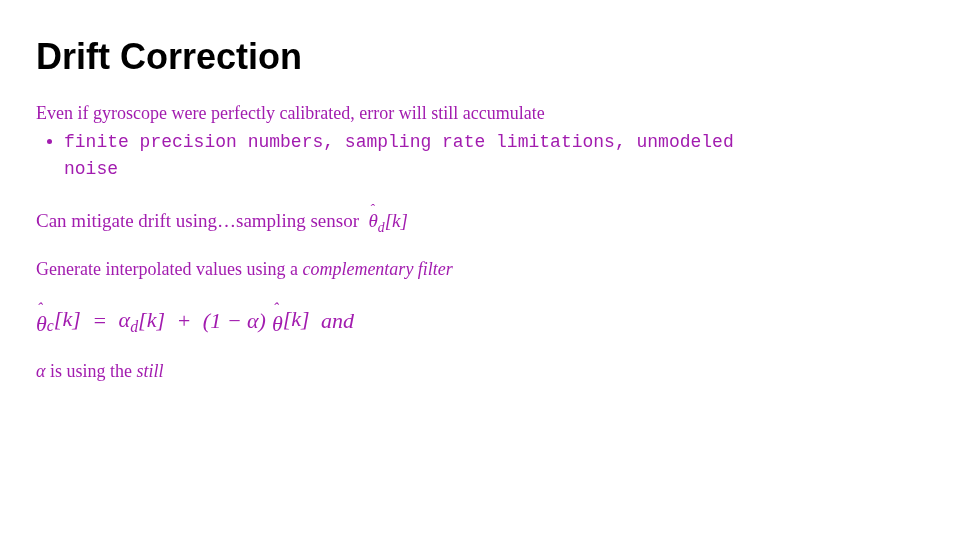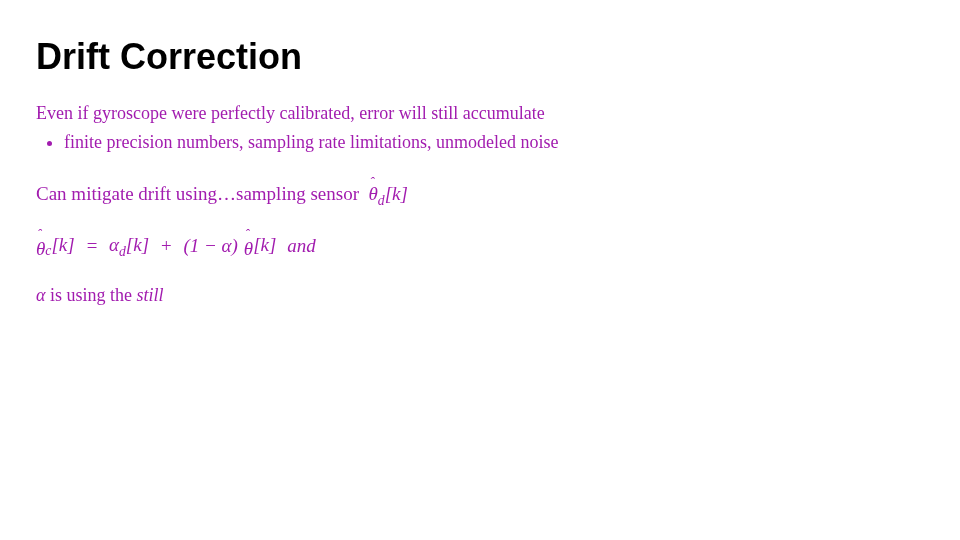--- a/index.html
+++ b/index.html
@@ -48,36 +48,37 @@
     }
 
     .bullet-list {
       margin-left: 28px;
       list-style: disc;
     }
 
     .bullet-list li {
       font-size: 18px;
       line-height: 1.5;
+      font-family: Liberation Mono, monospace;
     }
 
     .formula-block {
       margin-bottom: 18px;
       font-size: 19px;
     }
 
     .complementary-filter {
       font-style: italic;
     }
 
     .formula-row {
       display: flex;
       align-items: center;
       gap: 6px;
-      font-size: 19px;
+      font-size: 22px;
       margin-bottom: 18px;
       flex-wrap: wrap;
     }
 
     sub {
       font-size: 0.72em;
     }
 
     .inline-math {
       font-family: 'Times New Roman', Times, serif;
@@ -107,20 +108,25 @@
         
         <span class="inline-math">
           &nbsp;<span style="position:relative;display:inline-block;">
             <span style="position:absolute;top:-2px;left:1px;font-size:0.75em;">̂</span>
             <span style="display:inline-block;margin-top:6px;">θ</span>
           </span><sub style="font-style:italic;">d</sub>[<span style="font-style:italic;">k</span>]
         </span>
       </span>
     </div>
 
+    <div class="block">
+      <span>Generate interpolated values using a</span>
+      <span> </span>
+      <span class="complementary-filter">complementary filter</span>
+    </div>
 
     <div class="formula-row">
 
       <span class="inline-math">
         <span style="position:relative;display:inline-block;vertical-align:middle;">
           <span style="position:absolute;top:-4px;left:1px;font-size:0.72em;">̂</span>
           <span style="display:inline-block;margin-top:6px;">θ</span>
         </span><sub style="font-style:italic;">c</sub>[<span style="font-style:italic;">k</span>]
       </span>
       <span class="inline-math">&nbsp;=&nbsp;</span>

